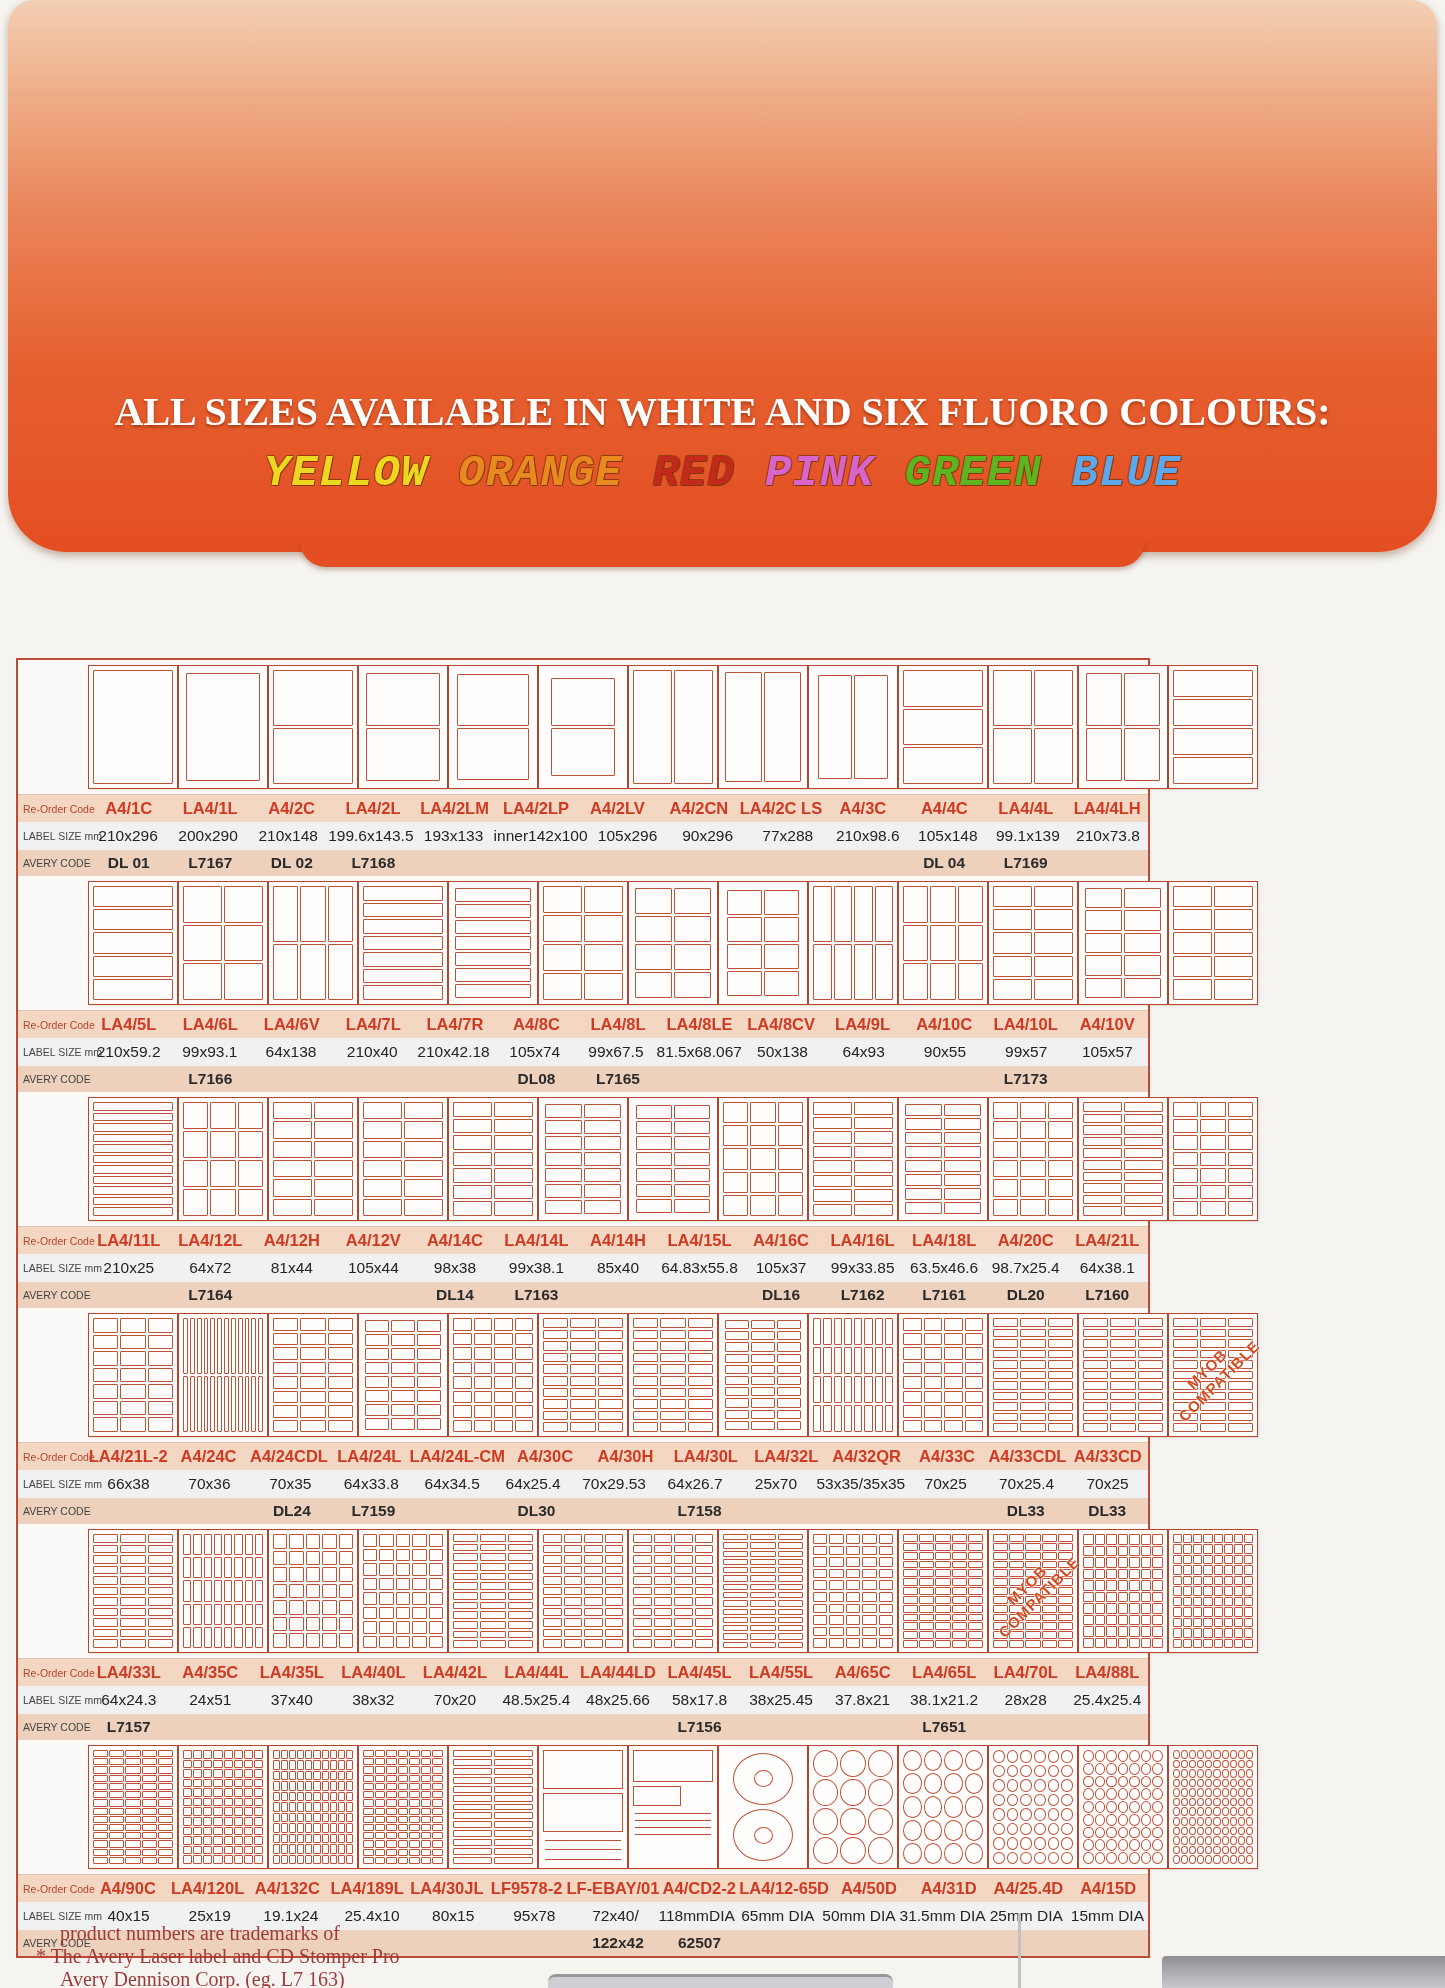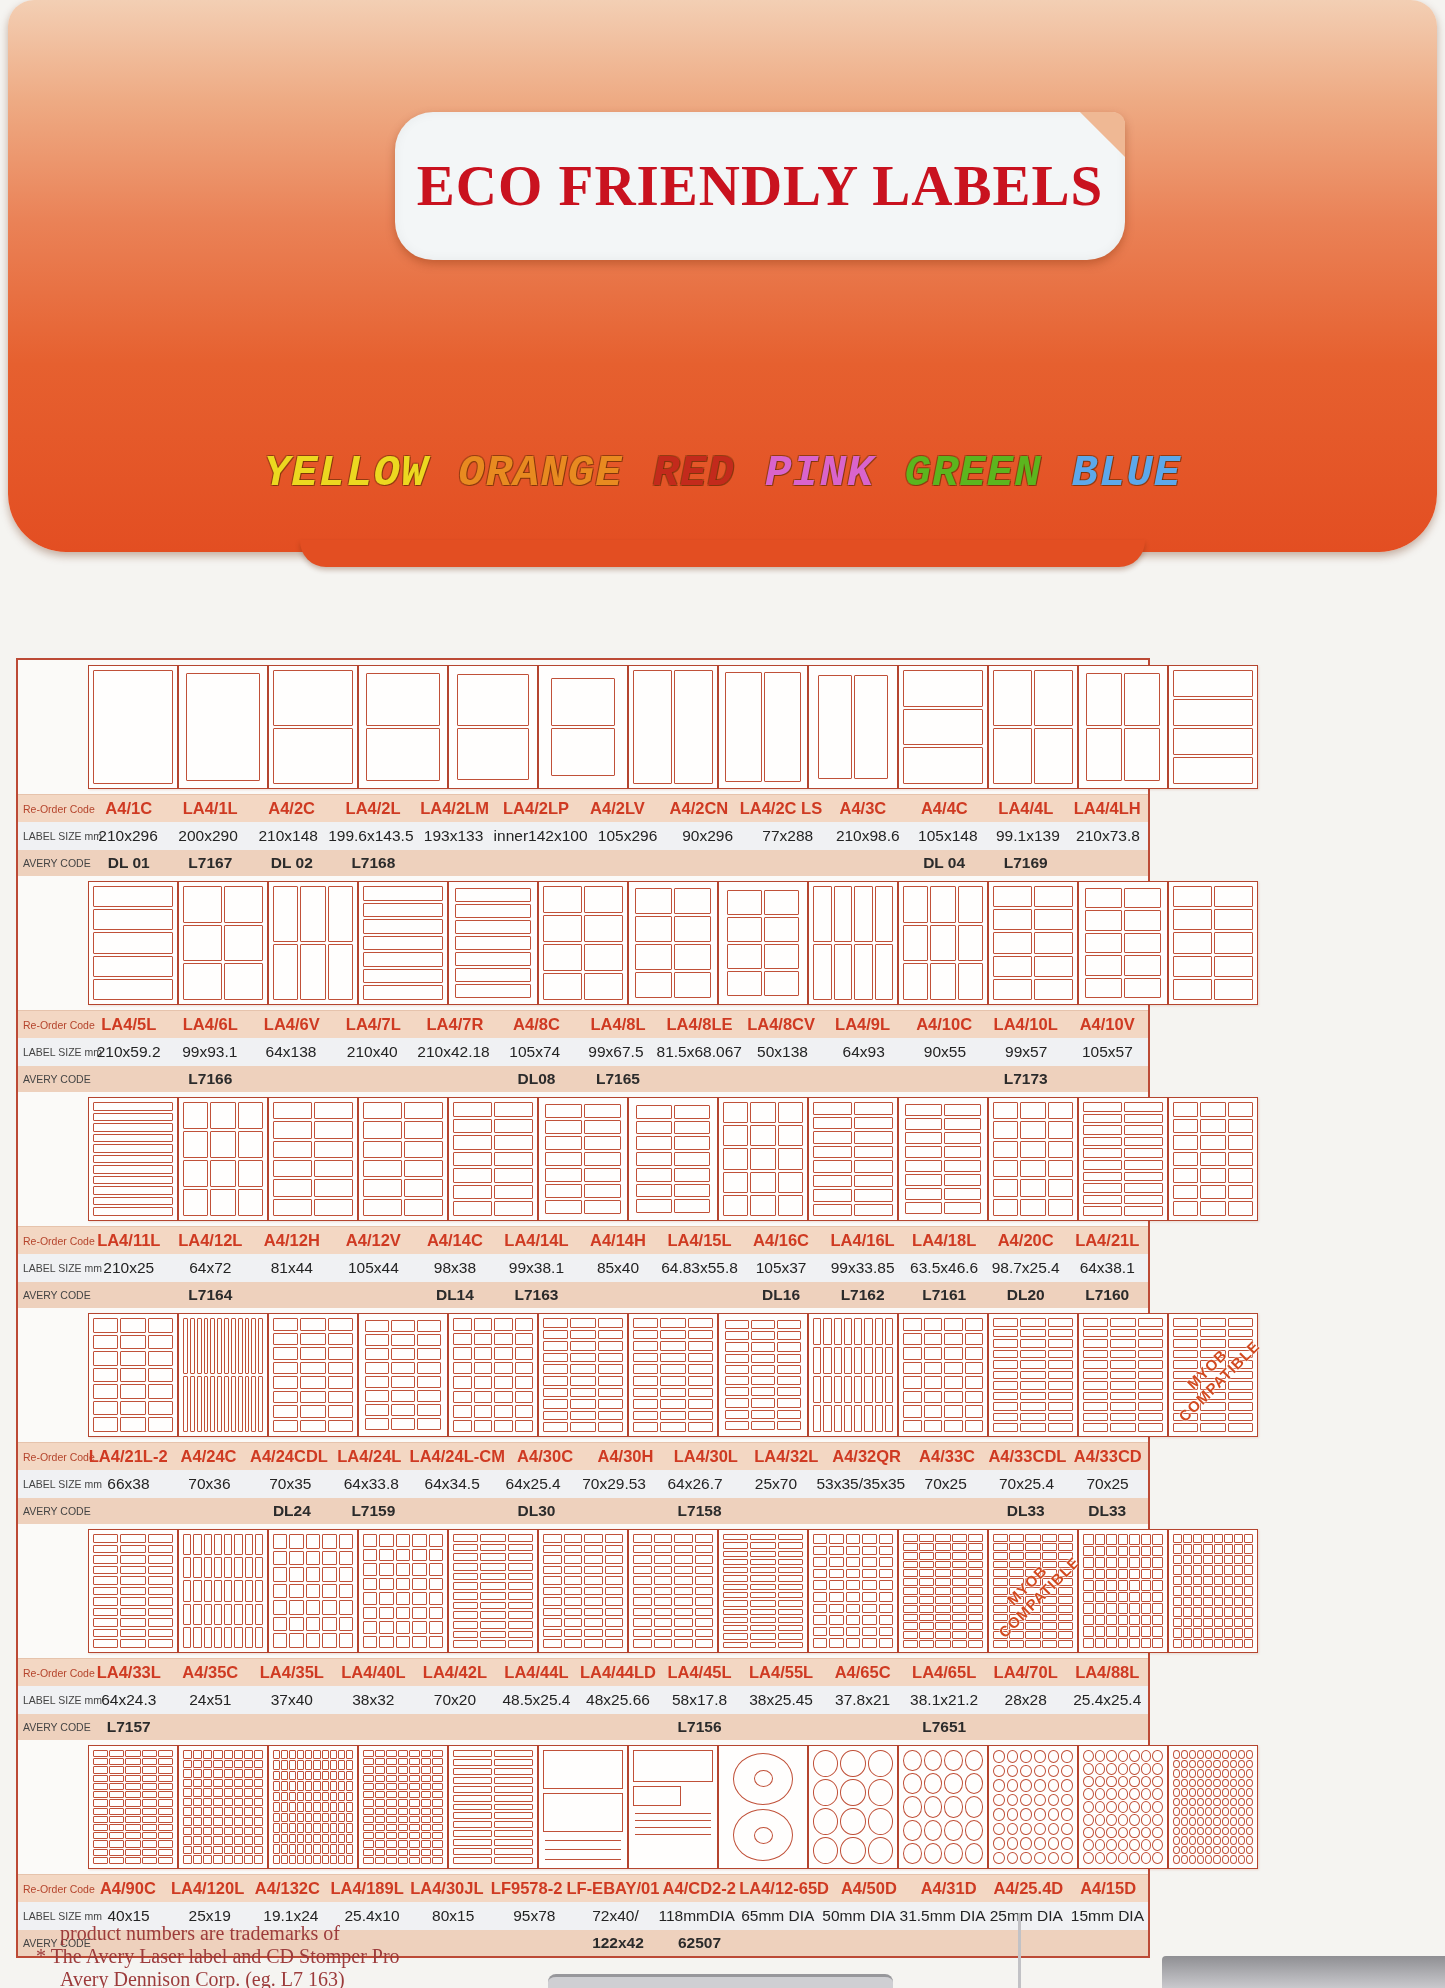--- a/index.html
+++ b/index.html
@@ -129,25 +129,22 @@
     background:#cfcfd3;border-top:3px solid #97979b;border-radius:8px 8px 0 0;}
 </style>
 </head>
 <body>
 
 <div class="page">
 
   <div class="flap"></div>
   <div class="flap-tab"></div>
 
-  <div class="title-pill">
-    <div class="title-fold"></div>
-    <div class="title-text">ECO FRIENDLY LABELS</div>
-  </div>
 
+  <div class="tagline">ALL SIZES AVAILABLE IN WHITE AND SIX FLUORO COLOURS:</div>
   <div class="colours"><span class="fluoro" style="color: rgb(236, 216, 32);">YELLOW</span><span class="fluoro" style="color: rgb(232, 138, 32);">ORANGE</span><span class="fluoro" style="color: rgb(195, 42, 28);">RED</span><span class="fluoro" style="color: rgb(217, 100, 204);">PINK</span><span class="fluoro" style="color: rgb(92, 181, 30);">GREEN</span><span class="fluoro" style="color: rgb(93, 168, 234);">BLUE</span></div>
 
 
   <div class="ltable">
       <div class="group">
         <div class="thumbs">
           <div class="corner"></div>
           <div class="tcell">
             <div class="sheetwrap">
               <div class="sheet" style="display: grid; grid-template-columns: repeat(1, 1fr); grid-template-rows: repeat(1, 1fr);">

